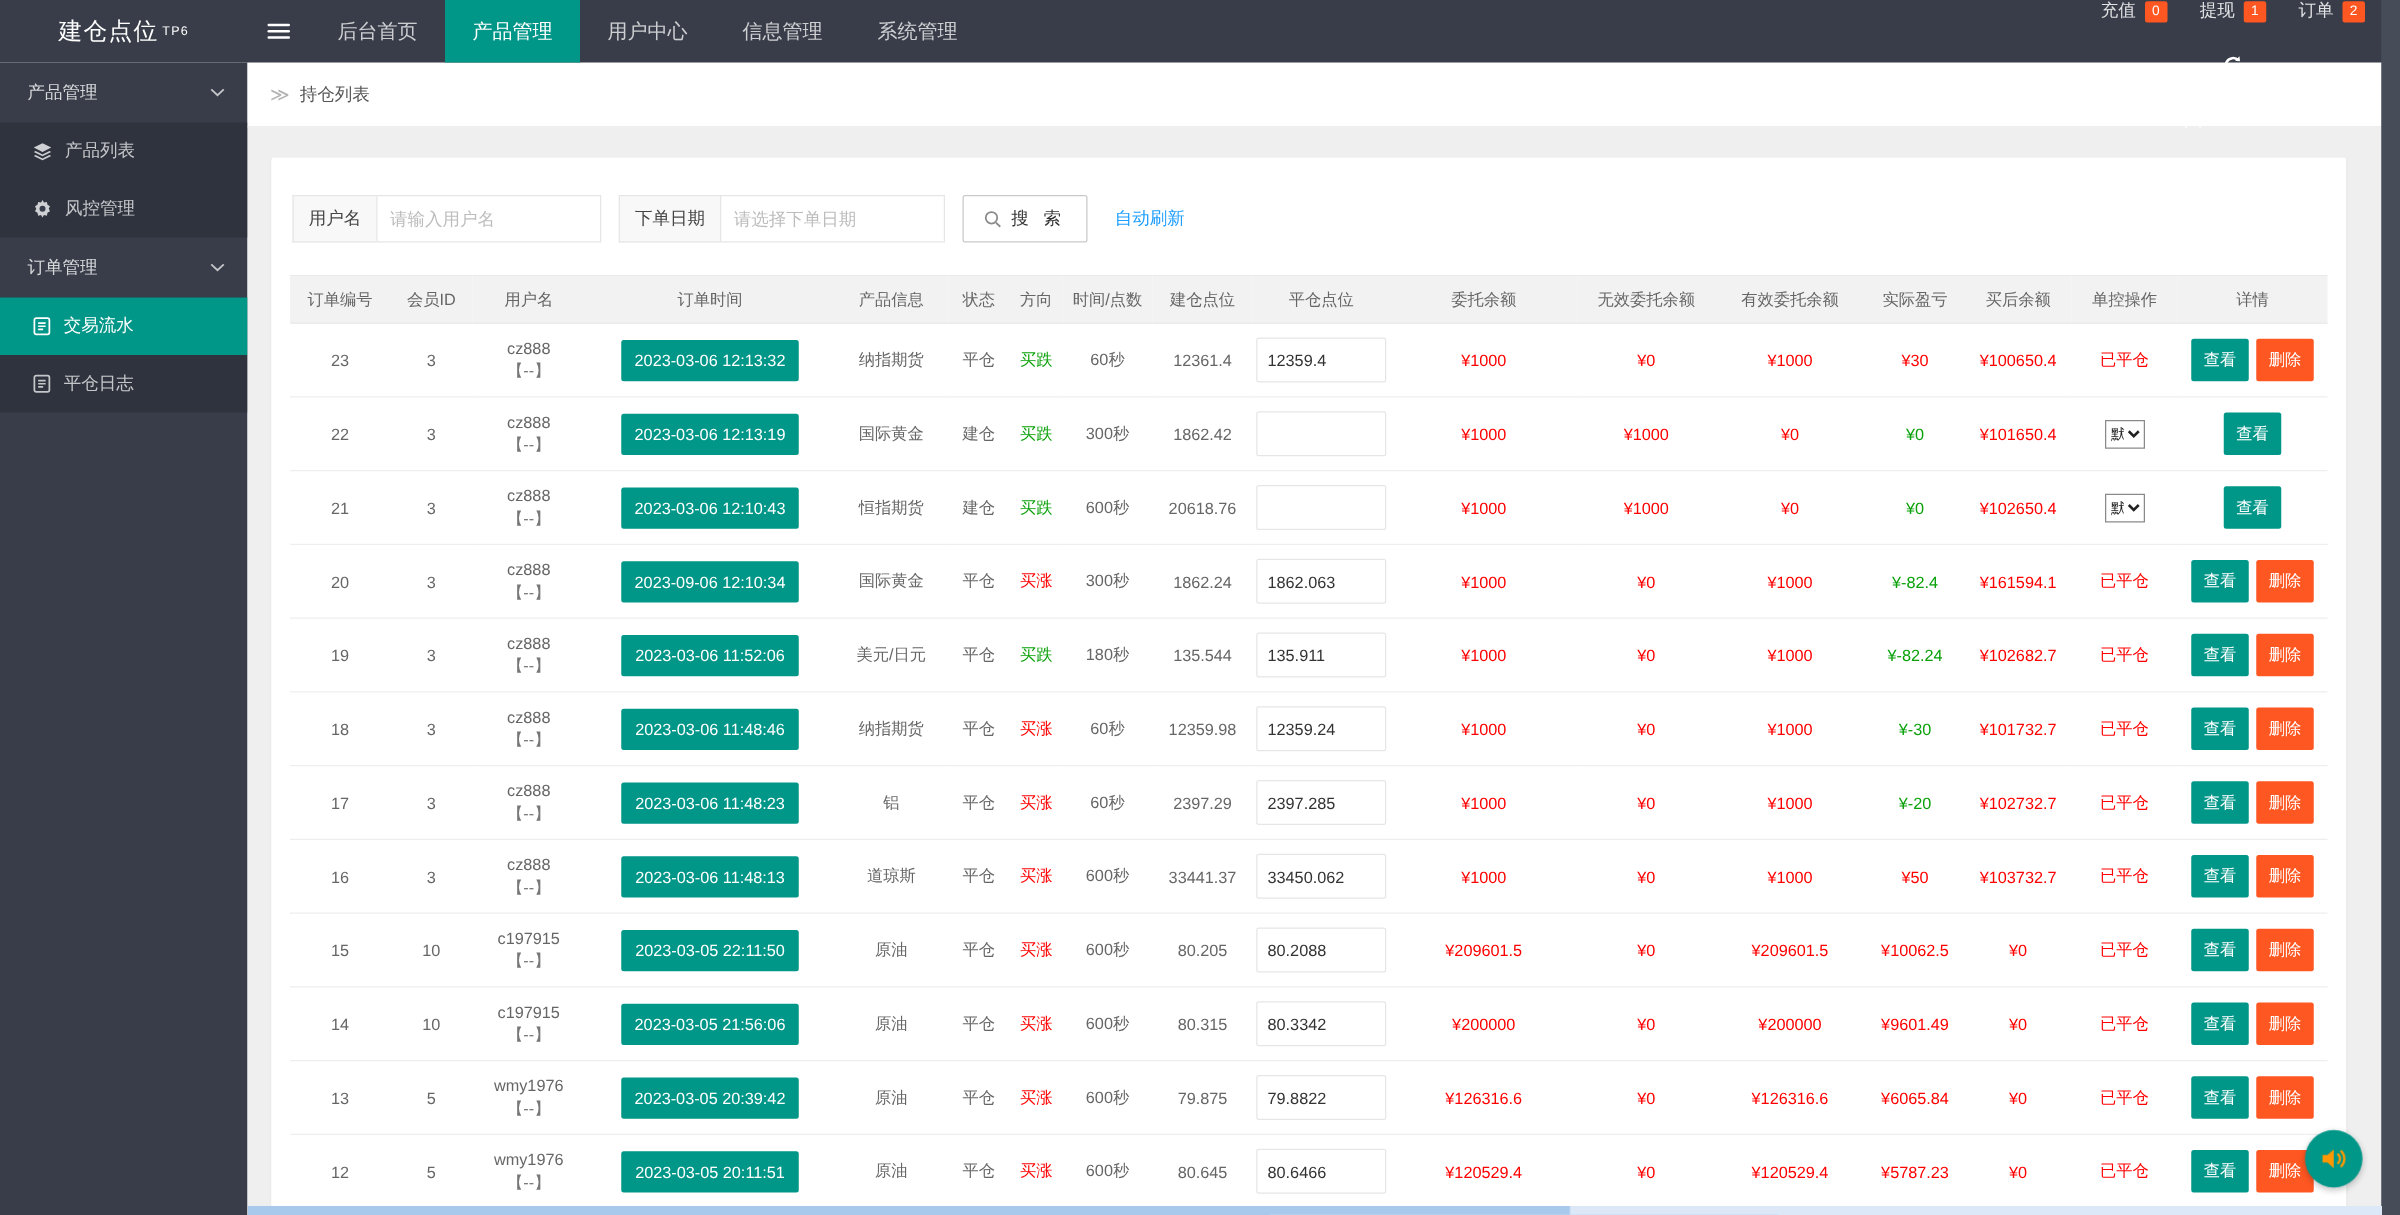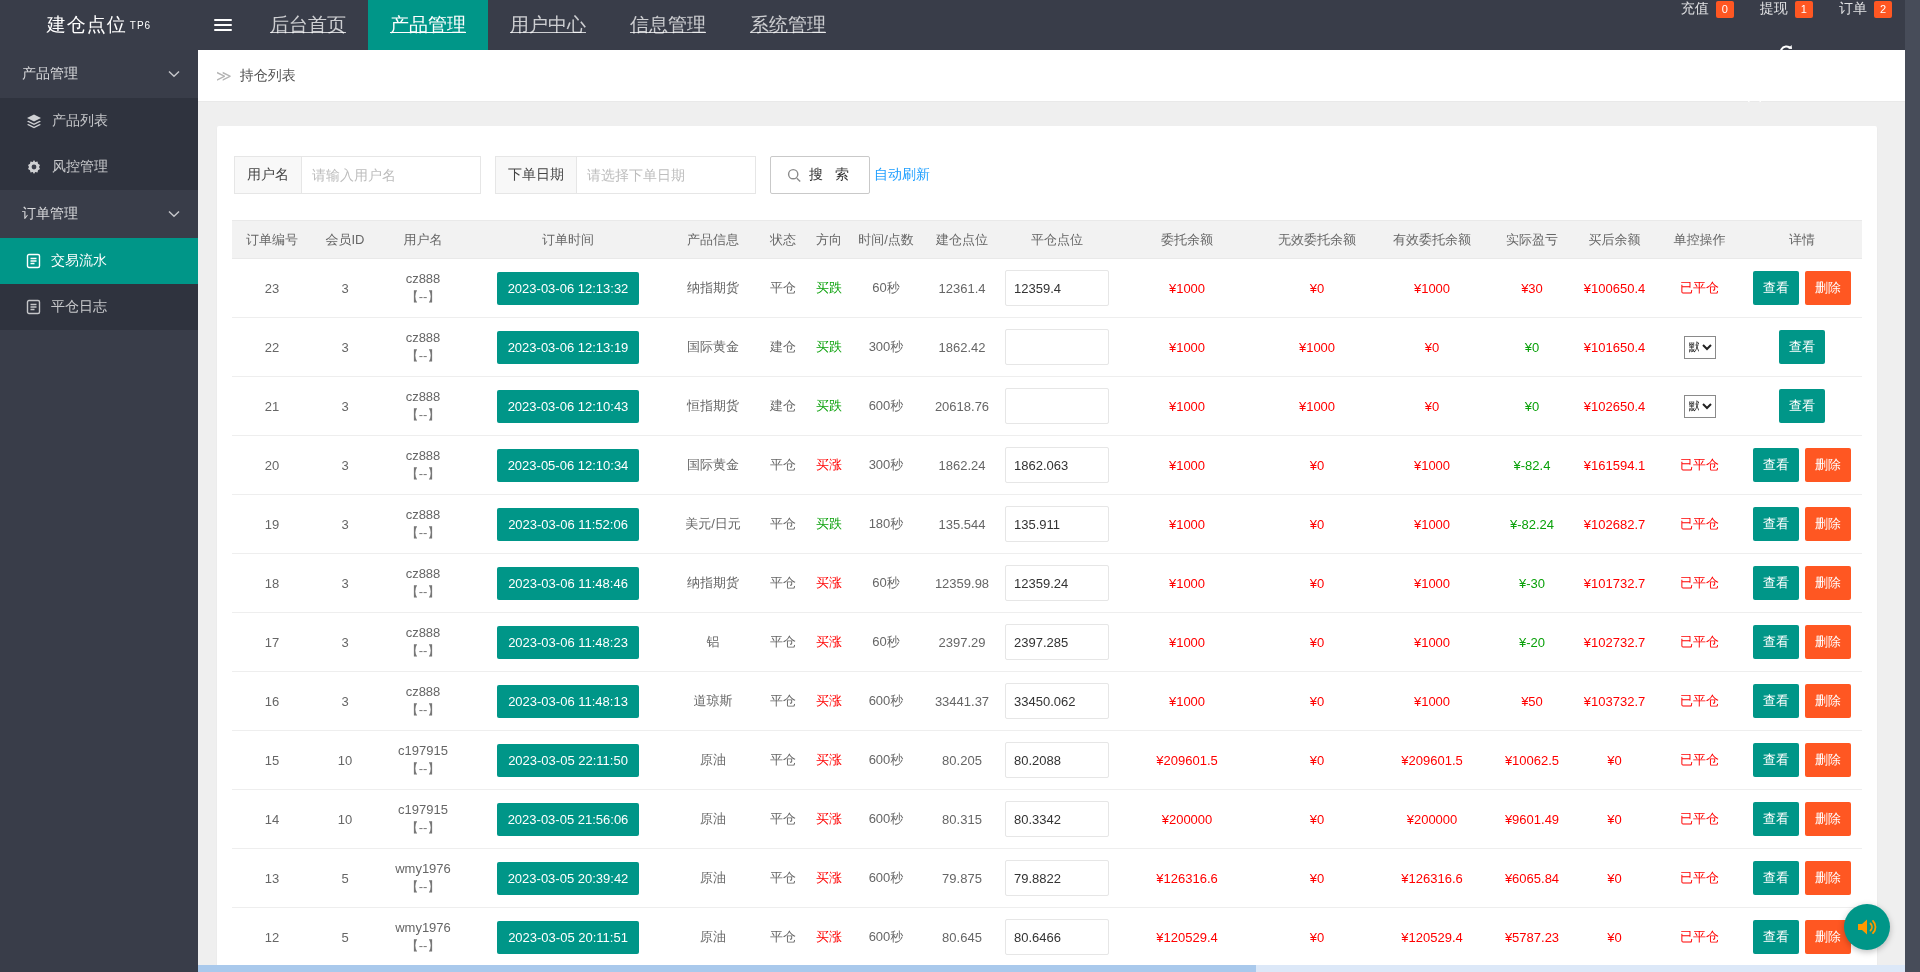--- a/index.html
+++ b/index.html
@@ -10,21 +10,21 @@
   html,body{width:1920px;height:972px;overflow:hidden;}
   body{font-family:"Liberation Sans","DejaVu Sans",sans-serif;background:#f0f0f0;color:#666;}
   
   .navbar{height:50px;background:var(--navbar);display:flex;align-items:stretch;position:relative;z-index:5;}
   .logo{width:198px;display:flex;align-items:center;justify-content:center;color:#fff;font-size:19px;letter-spacing:1px;}
   .logo sup{font-size:10px;margin-left:3px;color:#fff;}
   .nav-burger{width:50px;display:flex;align-items:center;justify-content:center;cursor:pointer;}
   .nav-burger span{display:block;width:18px;}
   .nav-burger i{display:block;height:2px;background:#fff;margin:3px 0;border-radius:1px;}
   .nav-items{display:flex;align-items:stretch;}
-  .nav-item{display:flex;align-items:center;padding:0 22px;color:rgba(255,255,255,.75);font-size:19px;cursor:pointer;text-decoration:underline;}
+  .nav-item{display:flex;align-items:center;padding:0 22px;color:rgba(255,255,255,.75);font-size:16px;cursor:pointer;}
   .nav-item.active{background:var(--accent);color:#fff;}
   .nav-right{margin-left:auto;display:flex;align-items:center;padding-right:28px;gap:26px;flex-direction:column;}
   .nav-stat{display:flex;align-items:center;gap:7px;color:rgba(255,255,255,.85);font-size:14px;cursor:pointer;}
   .badge{background:var(--danger);color:#fff;font-size:11px;line-height:1;padding:3px 6px;border-radius:2px;}
   .refresh{color:#fff;font-size:18px;cursor:pointer;display:flex;align-items:center;}
   .admin{display:flex;align-items:center;gap:7px;color:#fff;font-size:14px;cursor:pointer;}
   
   .wrap{display:flex;height:922px;}
   .sidebar{width:198px;background:var(--navbar);flex:none;}
   .side-section-title{height:48px;display:flex;align-items:center;padding:0 18px 0 22px;color:rgba(255,255,255,.8);font-size:14px;cursor:pointer;}
@@ -41,21 +41,21 @@
   
   fieldset.cond{border:none;border-top:1px solid #e6e6e6;margin:8px 0 0;padding:0 20px;}
   fieldset.cond legend{padding:0 10px;margin-left:20px;font-size:14px;color:#555;}
   .search-row{display:flex;align-items:center;margin:14px 0 26px 2px;}
   .inp-group{display:flex;height:38px;}
   .inp-addon{display:flex;align-items:center;padding:0 12px;background:#f8f8f8;border:1px solid #e6e6e6;border-right:none;font-size:14px;color:#444;}
   .inp-group input{width:180px;border:1px solid #e6e6e6;padding:0 10px;font-size:14px;color:#333;outline:none;font-family:inherit;}
   .inp-group input::placeholder{color:#bdbdbd;}
   .gap12{width:14px;flex:none;}
   .btn-search{height:38px;display:flex;align-items:center;gap:7px;background:#fff;border:1px solid #c9c9c9;border-radius:2px;padding:0 16px;font-size:14px;color:#333;cursor:pointer;letter-spacing:4px;font-family:inherit;}
-  .auto-refresh{color:var(--link);font-size:14px;margin-left:4px;cursor:pointer;text-decoration:none;}
+  .auto-refresh{color:var(--link);font-size:14px;margin-left:22px;cursor:pointer;text-decoration:none;}
   
   table{border-collapse:collapse;table-layout:fixed;width:1630px;}
   thead th{background:#f2f2f2;border-top:1px solid #e9e9e9;border-bottom:1px solid #e9e9e9;height:38px;font-weight:normal;font-size:13px;color:#666;text-align:center;}
   tbody td{border-bottom:1px solid #eee;height:59px;text-align:center;font-size:13px;color:#666;padding:0 2px;}
   .u-sub{color:#777;margin-top:2px;}
   .time-btn{display:inline-block;background:var(--accent);color:#fff;font-size:13px;padding:9px 11px;border-radius:2px;border:none;cursor:pointer;font-family:inherit;white-space:nowrap;}
   .dir-green{color:var(--green);}  .dir-red{color:var(--red);}
   .val-red{color:var(--red);} .val-green{color:var(--green);}
   .close-inp{width:104px;height:36px;border:1px solid #e6e6e6;border-radius:2px;padding:0 8px;font-size:13px;color:#333;outline:none;font-family:inherit;background:#fff;}
   .ctl-select{width:32px;height:23px;font-size:12px;color:#222;border:1px solid #8a8a8a;background:#fff;font-family:inherit;}
@@ -297,21 +297,21 @@
     <td><span class="val-red">¥0</span></td>
     <td><span class="val-green">¥0</span></td>
     <td><span class="val-red">¥102650.4</span></td>
     <td><select class="ctl-select"><option>默认</option></select></td>
     <td><button class="mini-btn btn-view">查看</button></td>
   </tr>
               <tr>
     <td>20</td>
     <td>3</td>
     <td>cz888<div class="u-sub">【--】</div></td>
-    <td><span class="time-btn">2023-05-06 12:10:34</span></td>
+    <td><span class="time-btn">2023-09-06 12:10:34</span></td>
     <td>国际黄金</td>
     <td>平仓</td>
     <td><span class="dir-red">买涨</span></td>
     <td>300秒</td>
     <td>1862.24</td>
     <td><input class="close-inp" value="1862.063" style=""></td>
     <td><span class="val-red">¥1000</span></td>
     <td><span class="val-red">¥0</span></td>
     <td><span class="val-red">¥1000</span></td>
     <td><span class="val-green">¥-82.4</span></td>

